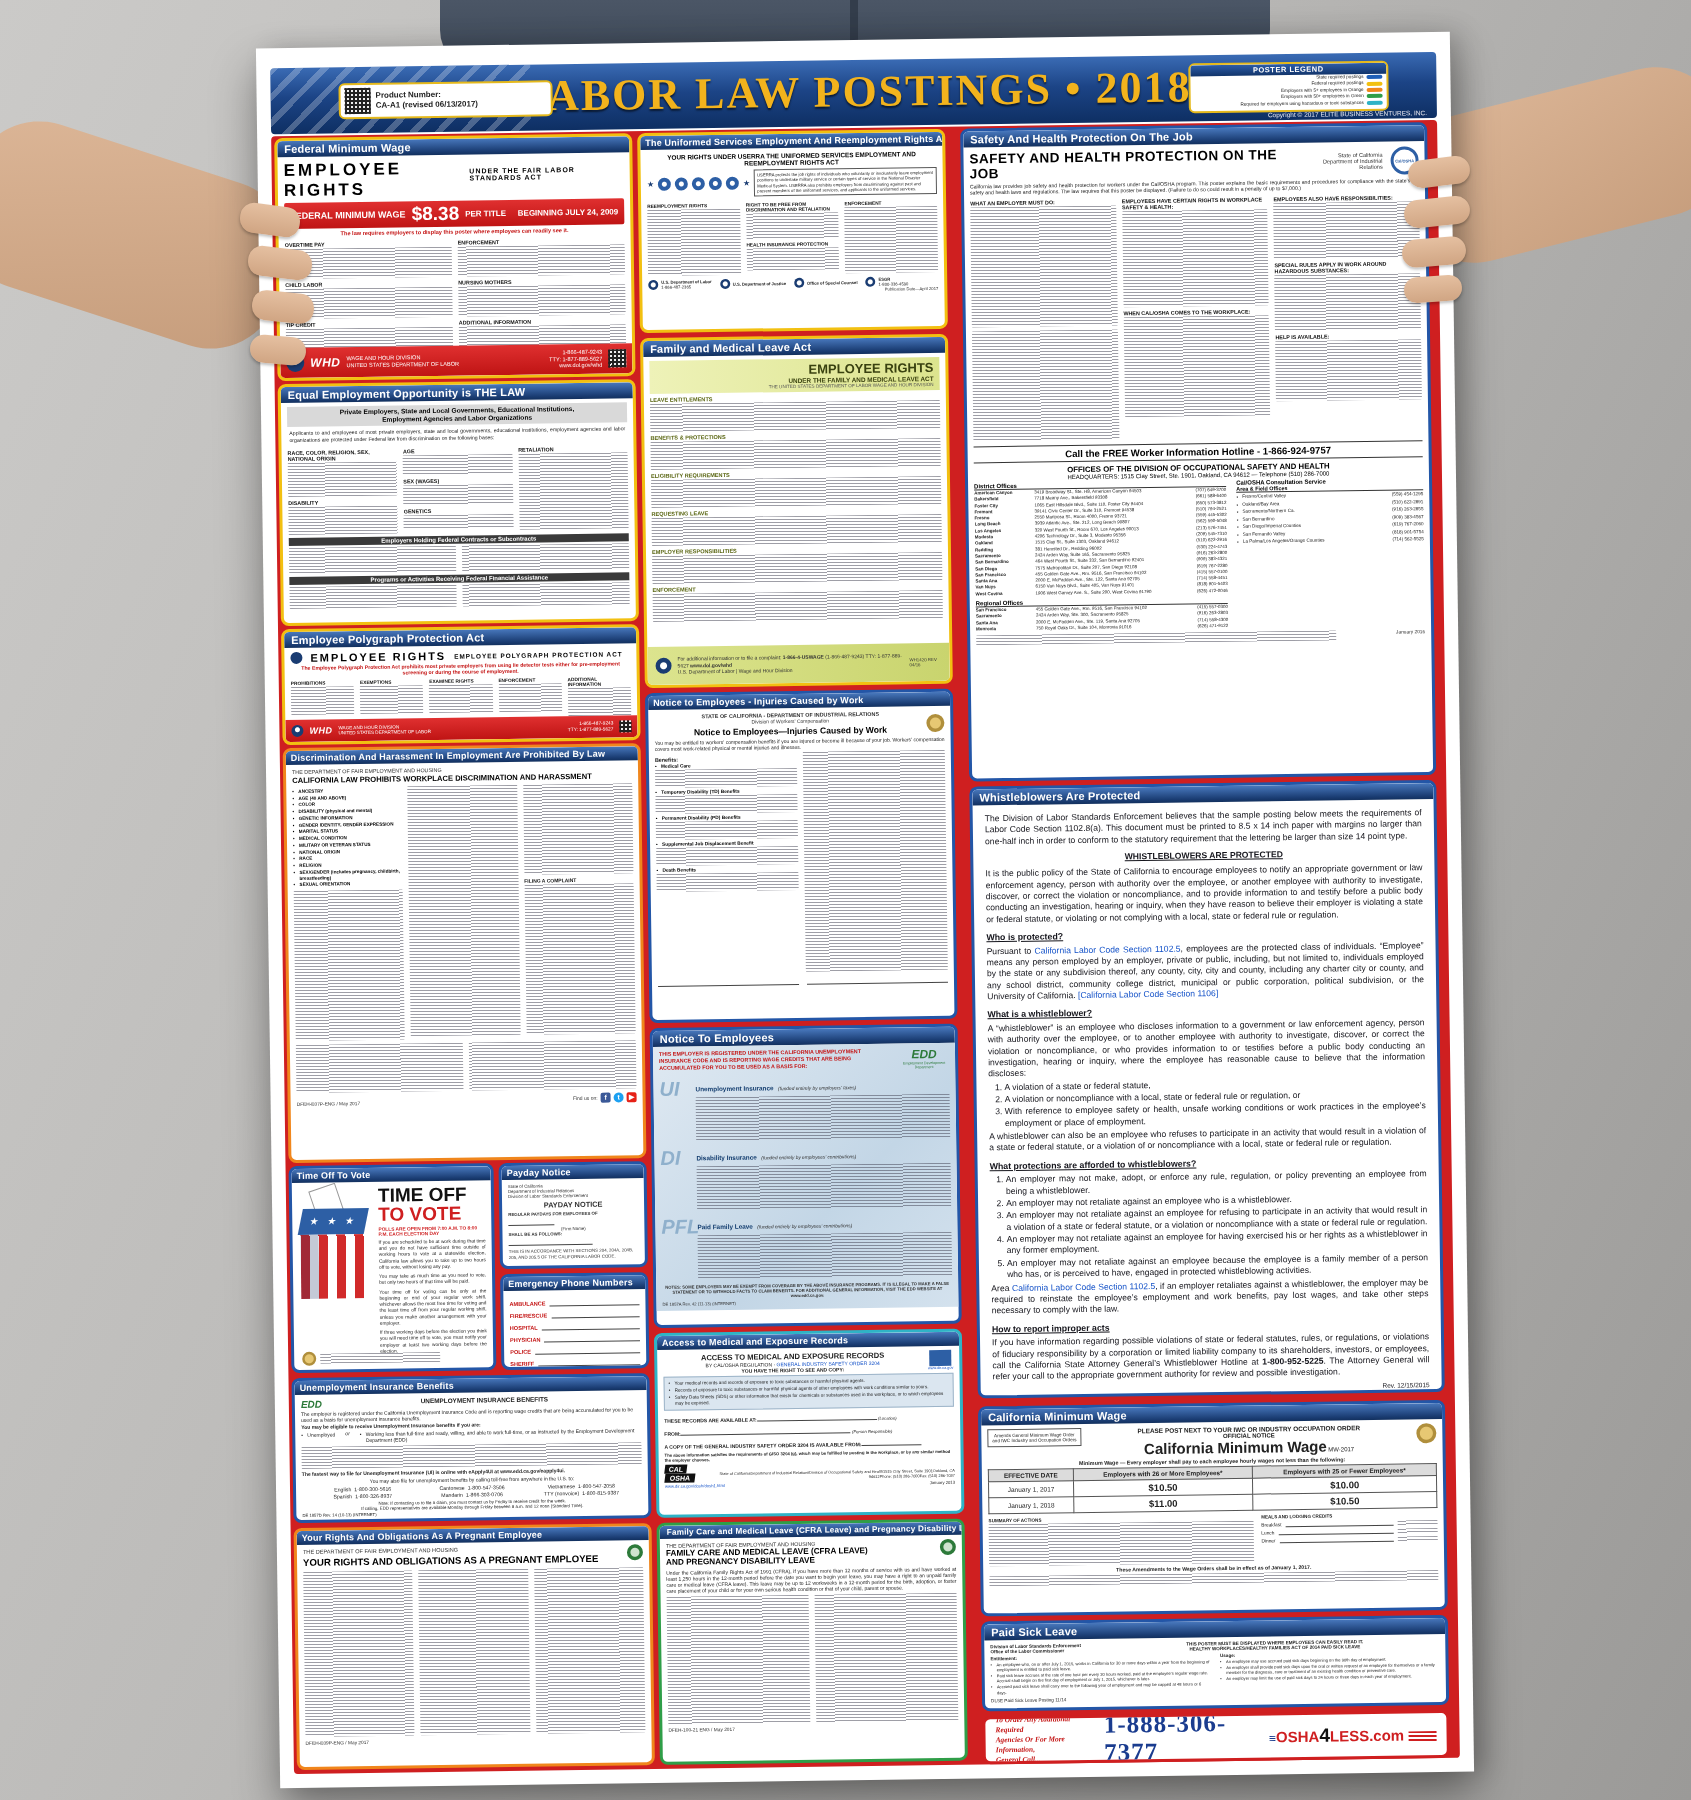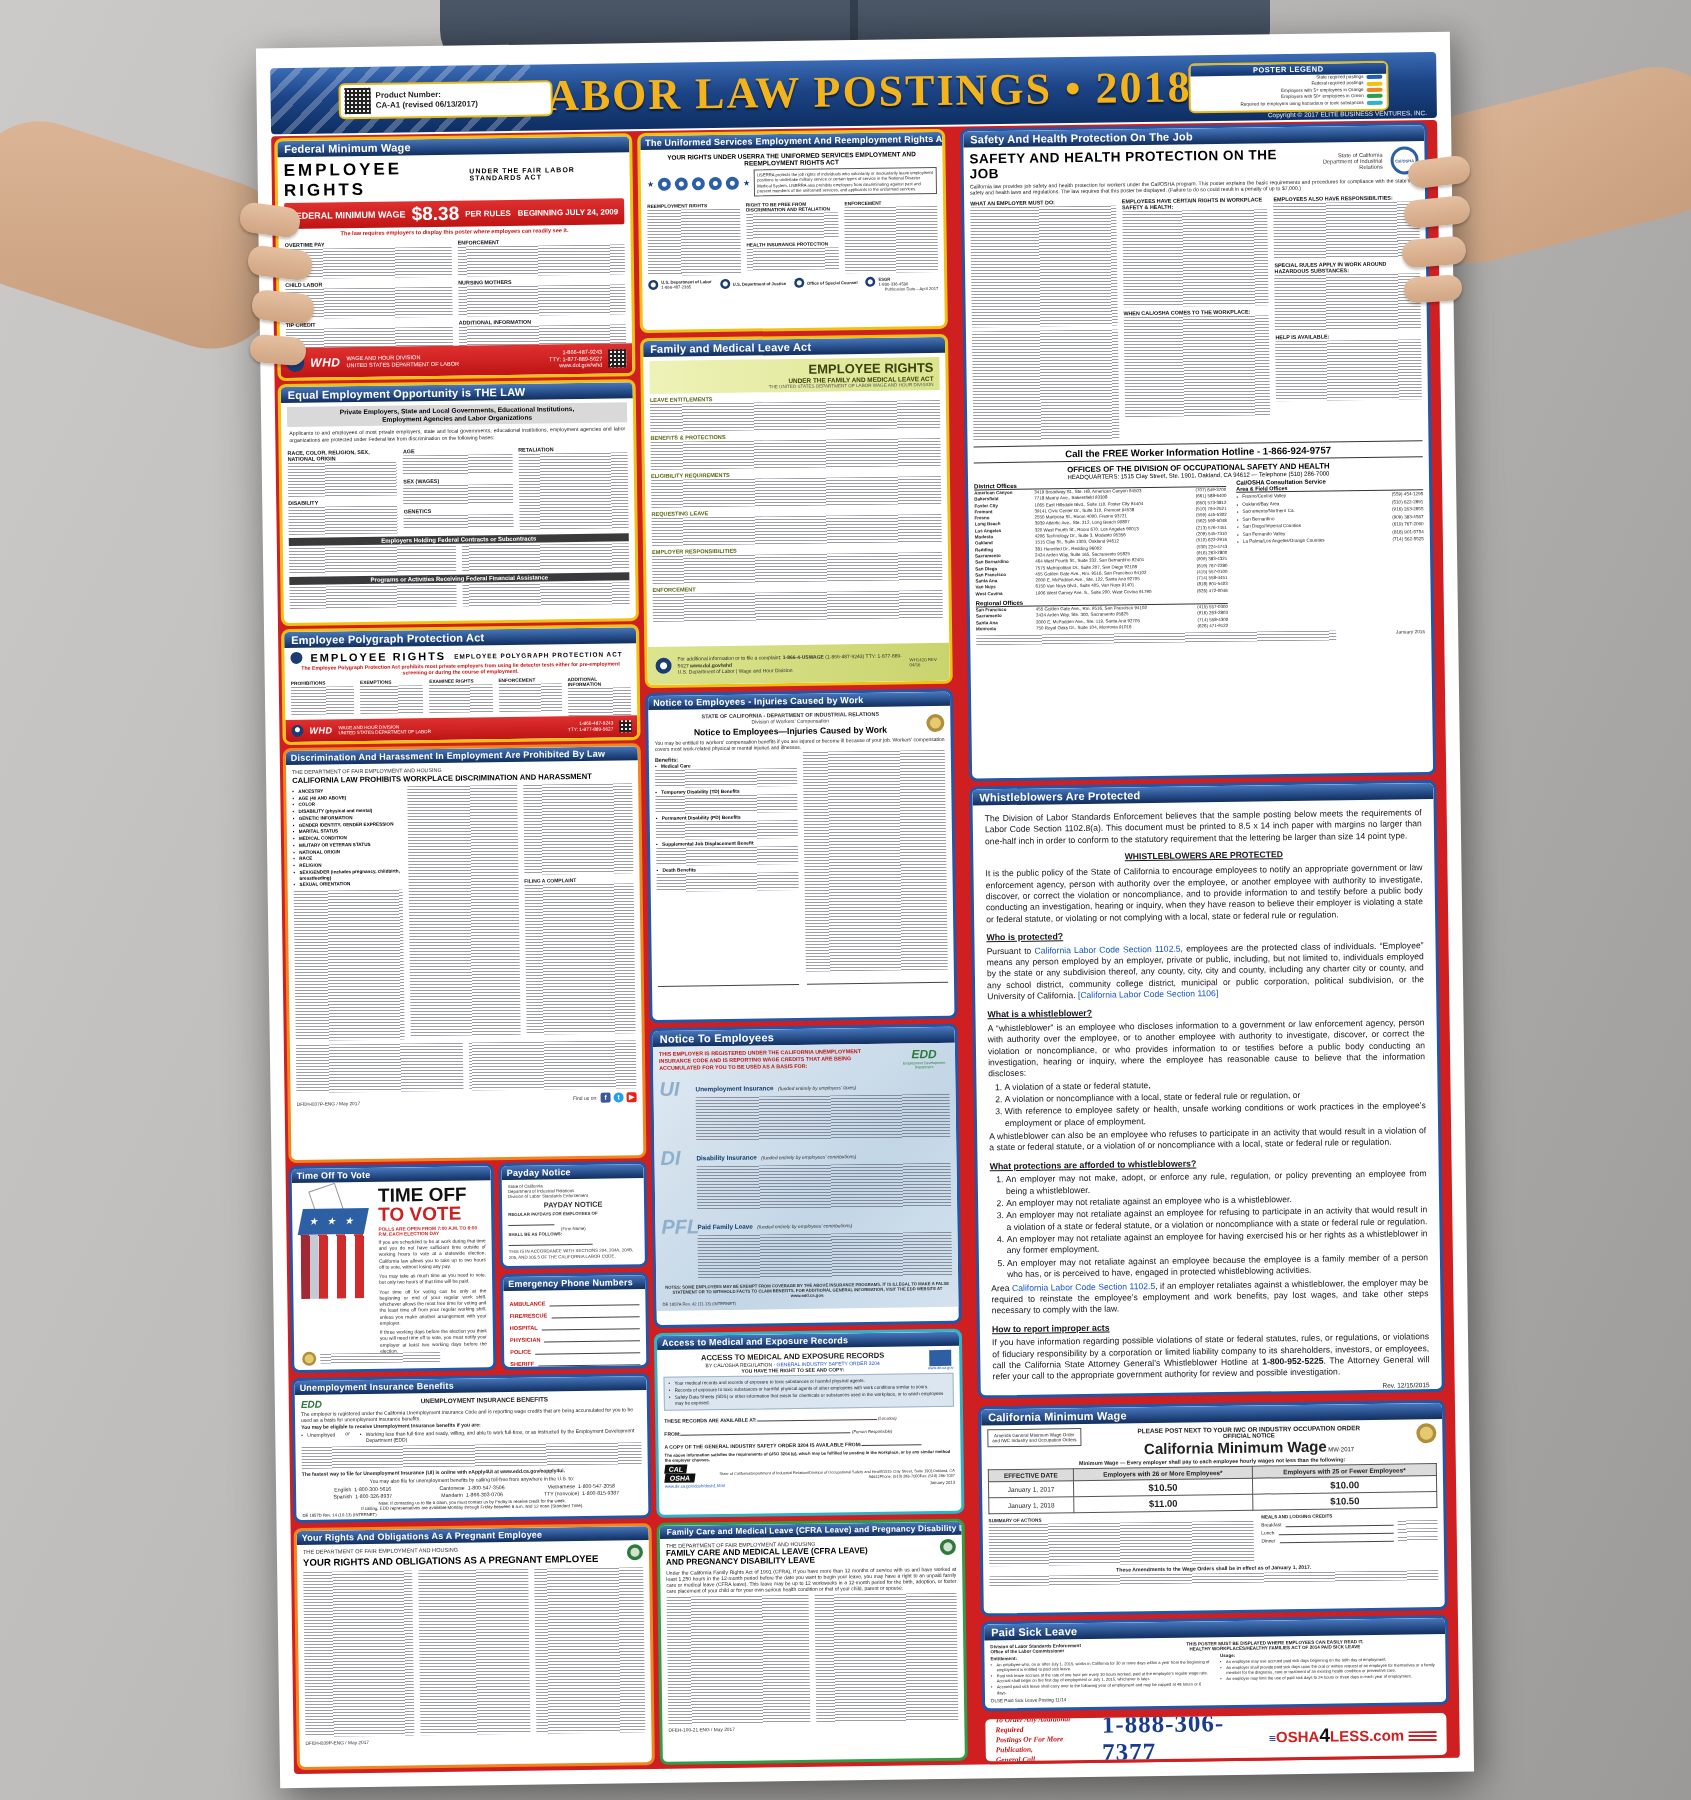--- a/index.html
+++ b/index.html
@@ -138,21 +138,21 @@
   <div class="sec b-fed" style="left:17px;top:90px;width:358px;height:243px">
     <div class="sech">Federal Minimum Wage</div>
     <div class="pad">
       <div style="display:flex;align-items:baseline;gap:8px">
         <span style="font-weight:800;font-size:17px;letter-spacing:3px">EMPLOYEE RIGHTS</span>
         <span style="font-weight:700;font-size:7px;letter-spacing:1px">UNDER THE FAIR LABOR STANDARDS ACT</span>
       </div>
       <div class="redband" style="margin-top:2px;border-radius:2px">
         <span style="font-weight:800;font-size:9px">FEDERAL MINIMUM WAGE</span>
         <span style="font-weight:800;font-size:19px">$8.38</span>
-        <span style="font-weight:700;font-size:8px">PER RULES</span>
+        <span style="font-weight:700;font-size:8px">PER TITLE</span>
         <span style="font-weight:700;font-size:8px;margin-left:auto">BEGINNING JULY 24, 2009</span>
       </div>
       <div class="center" style="color:#c41414;font-weight:700;font-size:5.6px;margin:2px 0">The law requires employers to display this poster where employees can readily see it.</div>
       <div class="cols">
         <div class="col">
             <div>
             <div class="bh">OVERTIME PAY</div>
             <div class="tx" style="height:30px"></div>
           </div>
             <div>
@@ -1050,21 +1050,21 @@
             </div>
         </div>
       </div>
       <div style="margin-top:2px">DLSE Paid Sick Leave Posting 11/14</div>
     </div>
   </div>
 
   <div class="sec" style="left:703px;top:1678px;width:467px;height:48px;border-color:#cf1f20">
     <div style="display:flex;align-items:center;height:100%;padding:0 10px;gap:14px;box-sizing:border-box">
       <span style="font-family:'Liberation Serif',serif;font-style:italic;font-weight:700;color:#c41414;font-size:7.4px;line-height:1.35">
-        <span>To Order Any Additional Required</span><br><span>Postings Or For More Publication,</span><br><span>General Call...</span>
+        <span>To Order Any Additional Required</span><br><span>Agencies Or For More Information,</span><br><span>General Call...</span>
       </span>
       <span style="font-family:'Liberation Serif',serif;font-weight:800;color:#1a3c8f;font-size:25px;letter-spacing:1px;margin-left:auto">1-888-306-7377</span>
       <span style="white-space:nowrap">
         <b style="color:#1a3c8f;font-size:12px">≡</b><b style="color:#cf1f20;font-size:15px">OSHA</b><b style="color:#111;font-size:19px">4</b><b style="color:#cf1f20;font-size:15px">LESS.com</b>
         <span style="display:inline-block;width:28px;height:10px;background:repeating-linear-gradient(180deg,#cf1f20 0 2px,#fff 2px 4px);vertical-align:middle"></span>
       </span>
     </div>
   </div>
 
 </div>

